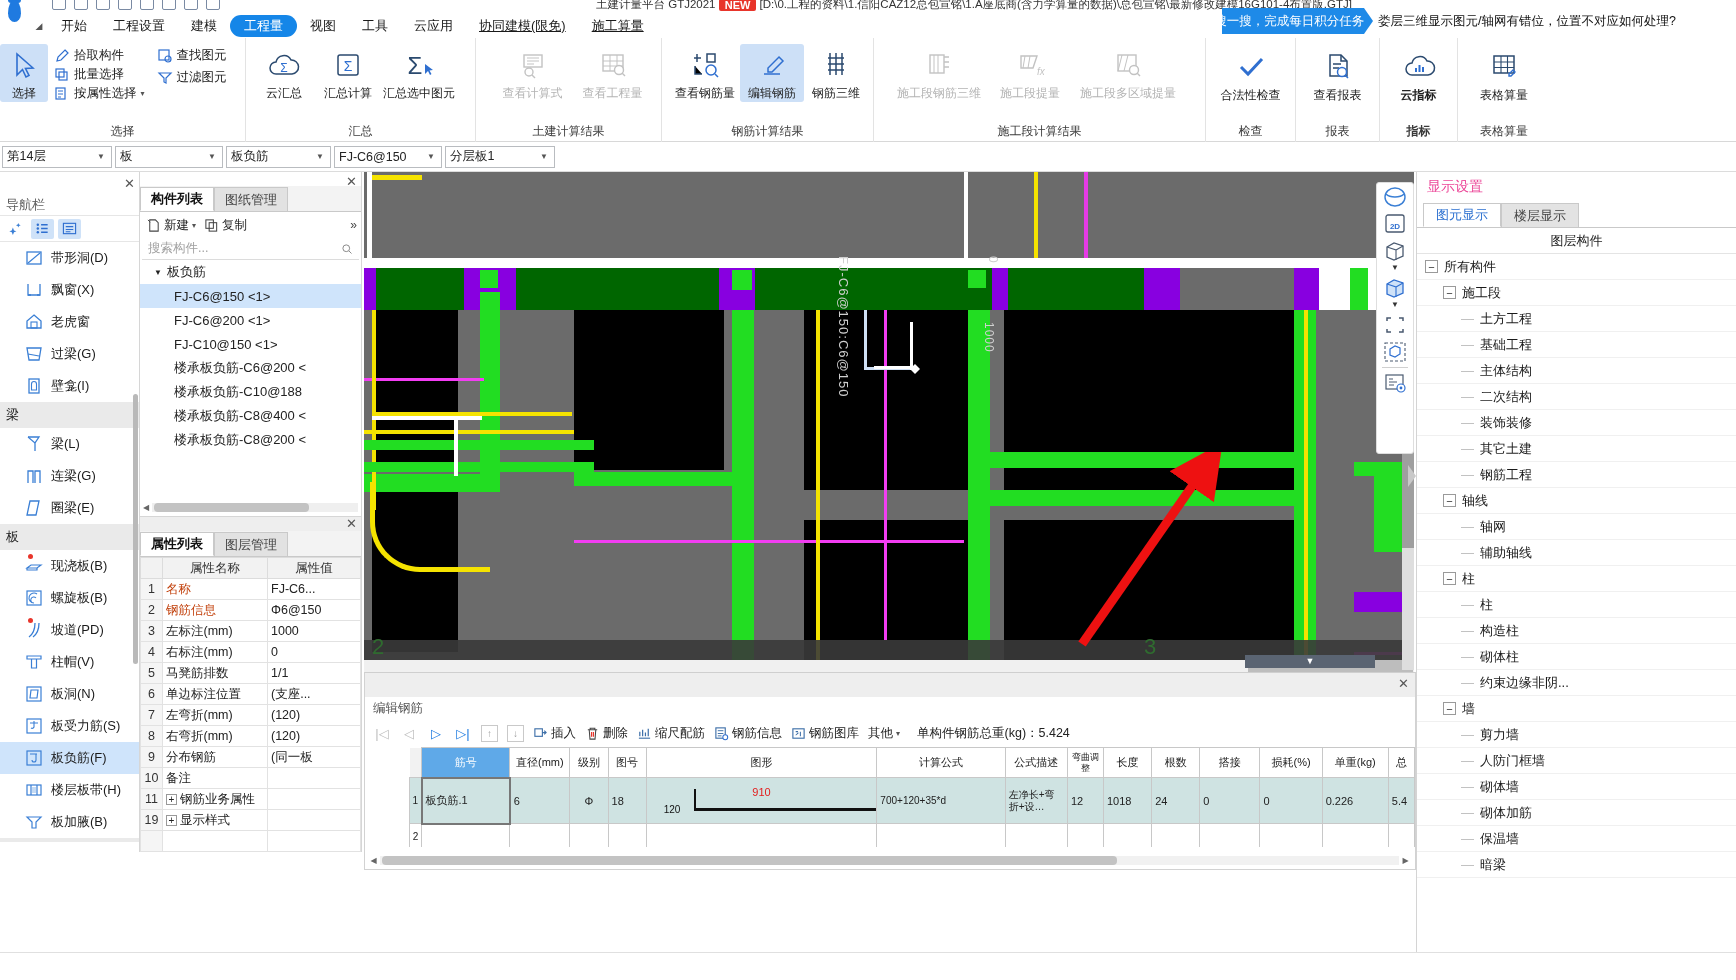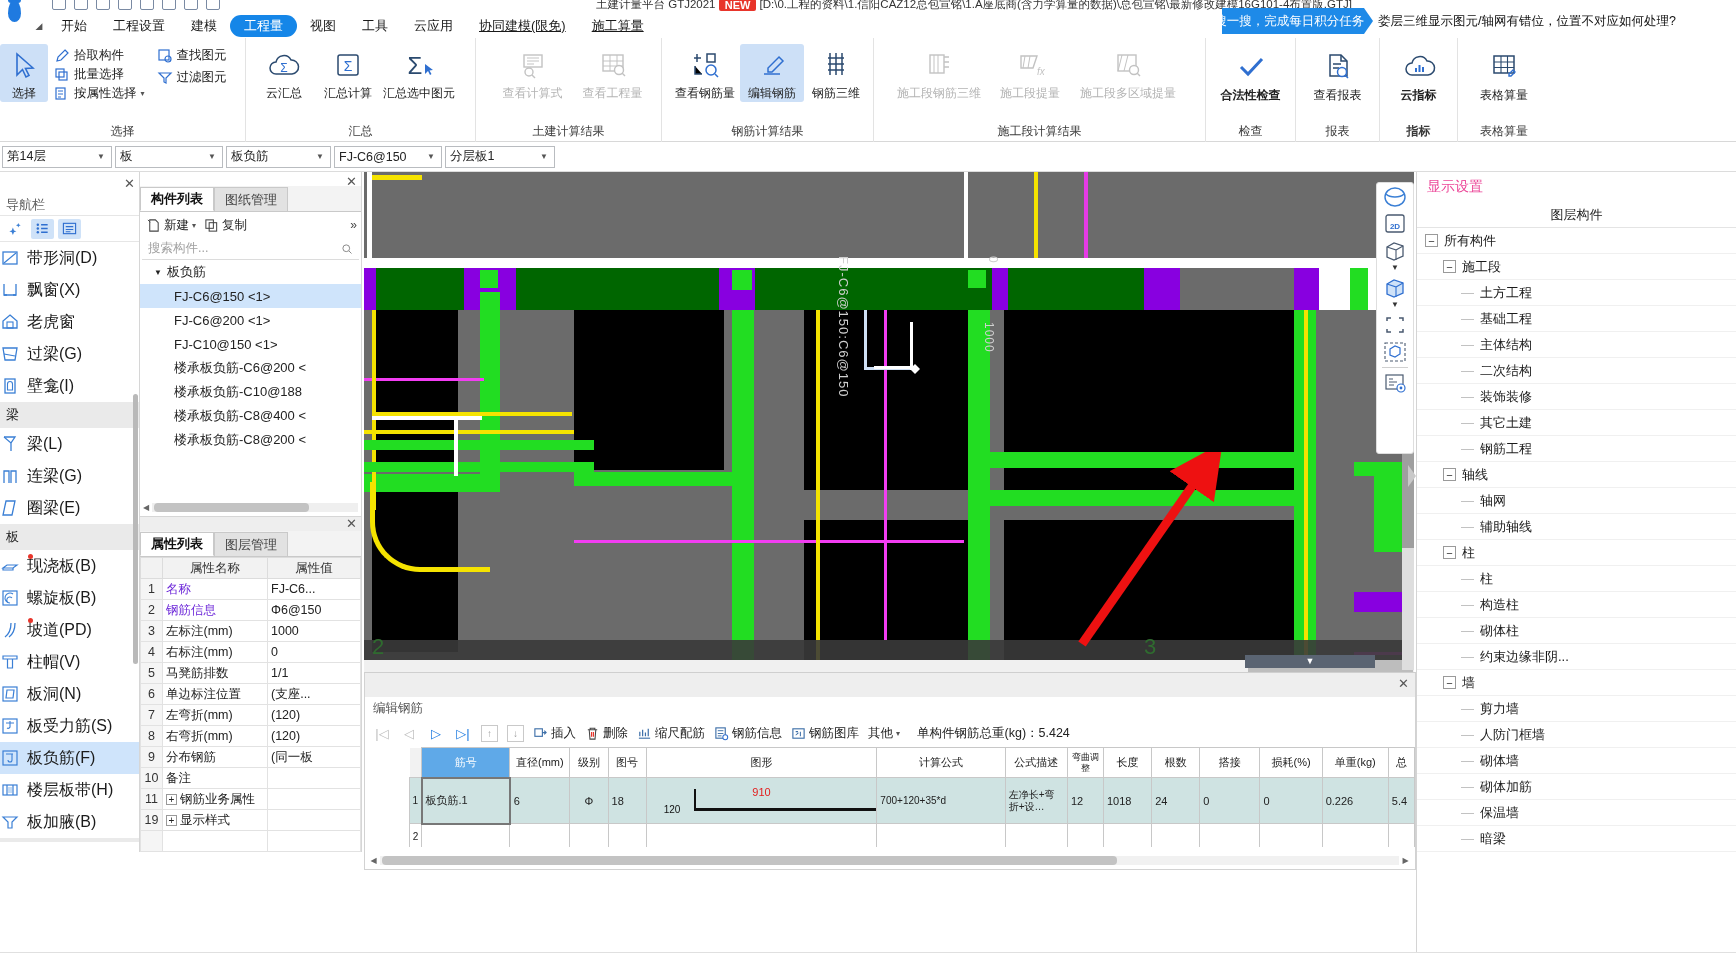--- a/index.html
+++ b/index.html
@@ -79,22 +79,22 @@
   .navtitle { height:22px; display:flex; align-items:center; padding-left:6px;
      font-size:13px; color:#5c5c5c; border-bottom:1px solid #e6e6e6; }
   .navtools { height:26px; display:flex; align-items:center; gap:4px; padding-left:4px;
      border-bottom:1px solid #e6e6e6; }
   .navtools .tb { width:23px; height:20px; display:flex; align-items:center; justify-content:center;
      border-radius:2px; }
   .navtools .tb.on { background:#cfe2f8; }
   .navlist { height:600px; overflow:hidden; position:relative; }
   .navgrp { height:26px; display:flex; align-items:center; padding-left:6px; background:#eaeaea;
      font-size:13px; color:#1b1b1b; }
-  .navitem { height:32px; display:flex; align-items:center; gap:7px; padding-left:0;
-     font-size:16px; color:#1b1b1b; position:relative; }
+  .navitem { height:32px; display:flex; align-items:center; gap:7px; padding-left:24px;
+     font-size:13px; color:#1b1b1b; position:relative; }
   .navitem.sel { background:#cfe4fb; }
   .navitem .ni { width:20px; height:20px; flex:0 0 20px; }
   .navitem .dot { position:absolute; left:28px; top:4px; width:5px; height:5px; border-radius:50%;
      background:#e8352b; }
   .navscroll { position:absolute; right:1px; top:222px; width:5px; height:270px;
      background:#b9b9b9; border-radius:3px; }
 
   
   .cmppanel { position:absolute; left:140px; top:172px; width:222px; height:345px;
      background:#fff; border-right:1px solid #d6d6d6; border-bottom:1px solid #d6d6d6; }
@@ -125,21 +125,21 @@
   
   .proppanel { position:absolute; left:140px; top:517px; width:222px; height:335px;
      background:#fff; border-right:1px solid #d6d6d6; }
   .ptbl { width:100%; border-collapse:collapse; font-size:12.5px; table-layout:fixed; }
   .ptbl th { background:#f2f2f2; border:1px solid #dcdcdc; height:21px; font-weight:normal;
      color:#333; }
   .ptbl td { border:1px solid #e2e2e2; height:21px; padding:0 3px; overflow:hidden;
      white-space:nowrap; }
   .ptbl td.idx { width:22px; text-align:center; background:#f5f5f5; color:#333; }
   .ptbl td.pname { width:105px; }
-  .ptbl td.pname.blue { color:#6d28d9; }
+  .ptbl td.pname.blue { color:#c2410c; }
   .ptbl .plus { display:inline-block; width:11px; height:11px; border:1px solid #999;
      text-align:center; line-height:9px; font-size:10px; margin-right:3px; vertical-align:middle; }
 
   
   .canvas { position:absolute; left:364px; top:172px; width:1050px; height:500px;
      background:#6b6b6b; overflow:hidden; }
   .cv-el { position:absolute; }
   .statusmsg { position:absolute; left:732px; top:645px; height:26px; display:flex;
      align-items:center; gap:5px; color:#fff; font-size:12.5px; background:rgba(48,48,48,.85);
      padding:0 8px; z-index:12; white-space:nowrap; }
@@ -432,21 +432,21 @@
               <path d="M26 23l3 3" stroke="#444" stroke-width="1.4"></path>
             </svg>
           <span class="lbl">施工段多区域提量</span>
         </div>
       </div>
       <div class="glabel">施工段计算结果</div>
     </div>
 
     <div class="rgroup" style="left:1206px;width:90px;">
       <div style="display:flex;padding-top:8px;justify-content:center;">
-        <div class="bigbtn" style="width:80px;font-weight:bold;">
+        <div class="bigbtn" style="width:80px;">
           <svg class="ic-svg" viewBox="0 0 34 32">
               <path d="M7 15l7 7 14-15" fill="none" stroke="#2f6fd0" stroke-width="3"></path>
             </svg>
           <span class="lbl">合法性检查</span>
         </div>
       </div>
       <div class="glabel">检查</div>
     </div>
 
     <div class="rgroup" style="left:1296px;width:84px;">
@@ -1107,20 +1107,24 @@
       <span class="arrw">◀</span>
       <div class="track">
           <div class="thumb"></div>
         </div>
       <span class="arrw">▶</span>
     </div>
   </div>
 
   <div class="rightpanel">
     <div class="rp-title">显示设置</div>
+    <div class="rp-tabs">
+      <div class="rp-tab active">图元显示</div>
+      <div class="rp-tab">楼层显示</div>
+    </div>
     <div class="rp-colhdr">图层构件</div>
     <div style="height:680px;overflow:hidden;">
       <div class="trow" style="padding-left:8px;">
           <span class="exp">−</span>
           <span>所有构件</span>
         </div>
       <div class="trow" style="padding-left:26px;">
           <span class="exp">−</span>
           <span>施工段</span>
         </div>

